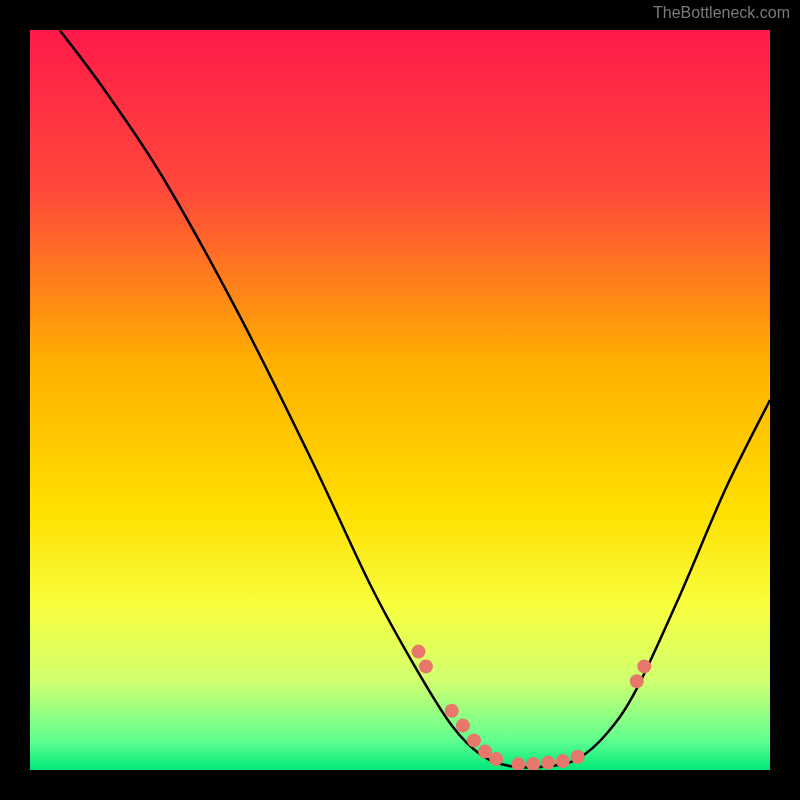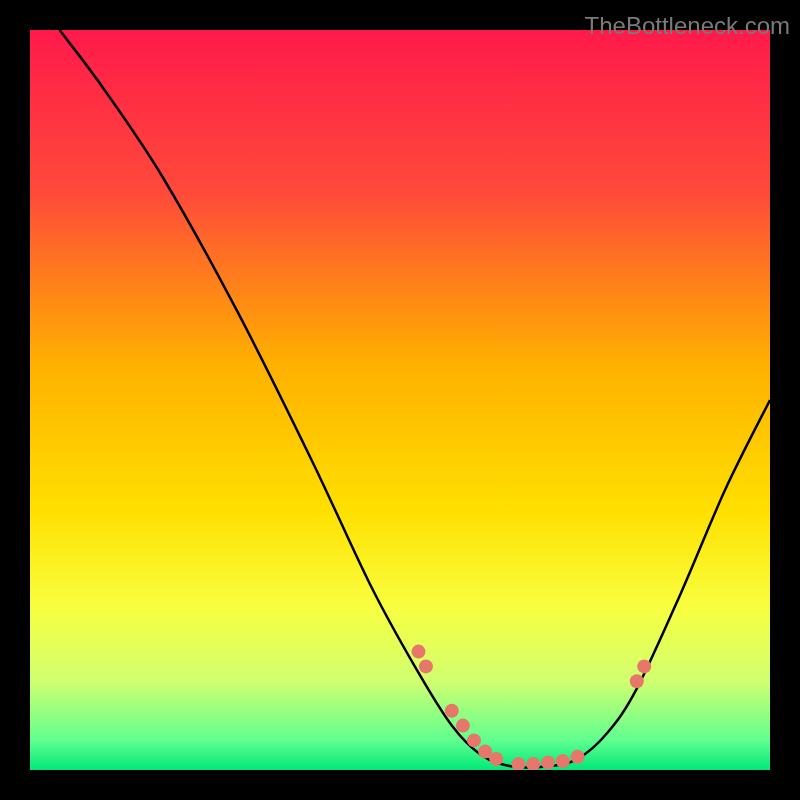--- a/index.html
+++ b/index.html
@@ -1,17 +1,17 @@
 <!DOCTYPE html>
 <html><head>
 <meta charset="utf-8">
 <style>
   * { margin: 0; padding: 0; box-sizing: border-box; }
   body { width: 800px; height: 800px; background: #000; position: relative; font-family: Arial, sans-serif; }
-  .attribution { position: absolute; top: 12px; right: 10px; color: #7a7a7a; font-size: 24px; z-index: 10; }
+  .attribution { position: absolute; top: 4px; right: 10px; color: #7a7a7a; font-size: 16px; z-index: 10; }
   .chart-area { position: absolute; top: 30px; left: 30px; width: 740px; height: 740px; }
   .gradient-bg { position: absolute; top: 0; left: 0; width: 100%; height: 100%; }
   .curve-layer { position: absolute; top: 0; left: 0; width: 100%; height: 100%; }
   .points-layer { position: absolute; top: 0; left: 0; width: 100%; height: 100%; }
 </style>
 </head>
 <body>
 
 <div class="attribution">TheBottleneck.com</div>
 

